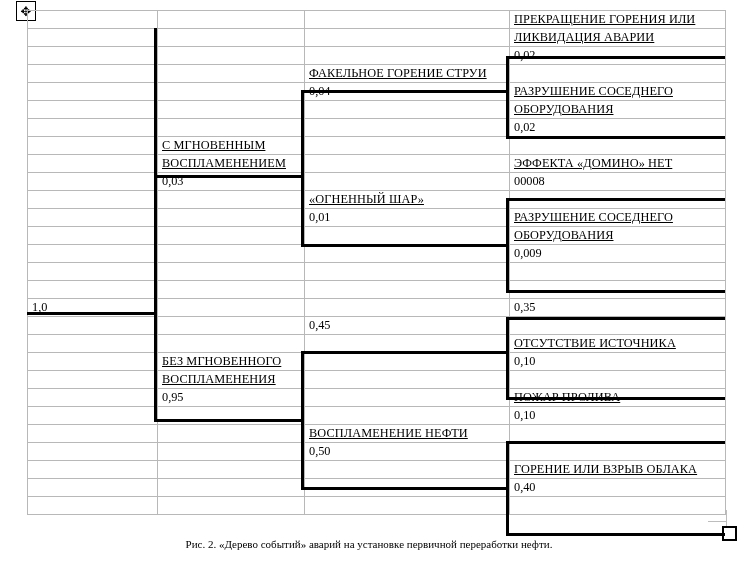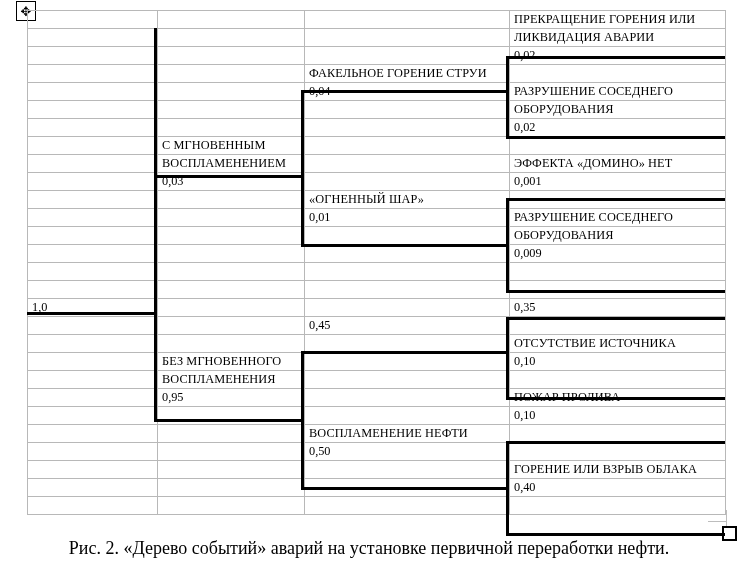--- a/index.html
+++ b/index.html
@@ -48,32 +48,33 @@
     line-height:17px;
     height:17px;
     vertical-align:top;
     white-space:nowrap;
     overflow:visible;
     color:#000;
   }
   td.lbl{
     font-variant:normal;
     letter-spacing:.1px;
+    text-decoration:underline;
   }
   td.num{ font-size:12.6px;margin-top:14px; }
 
   
   .hline{position:absolute;background:#000;height:3px;}
   .vline{position:absolute;background:#000;width:3px;}
 
   
   #caption{
     position:absolute;left:0;top:538px;width:738px;
     text-align:center;
-    font-size:18px;
+    font-size:11px;
     color:#000;
     font-family:"Liberation Serif", serif;
   }
 </style>
 </head>
 <body>
 
 <div id="move-handle">
   <span>✥</span>
 </div>
@@ -152,21 +153,21 @@
         <td></td>
         <td class="lbl">ВОСПЛАМЕНЕНИЕМ</td>
         <td></td>
         <td class="lbl">ЭФФЕКТА «ДОМИНО» НЕТ</td>
       </tr>
 
       <tr>
         <td></td>
         <td class="num">0,03</td>
         <td></td>
-        <td class="num">0,001</td>
+        <td class="num">00008</td>
       </tr>
 
       <tr>
         <td></td>
         <td></td>
         <td class="lbl">«ОГНЕННЫЙ  ШАР»</td>
         <td></td>
       </tr>
 
       <tr>

